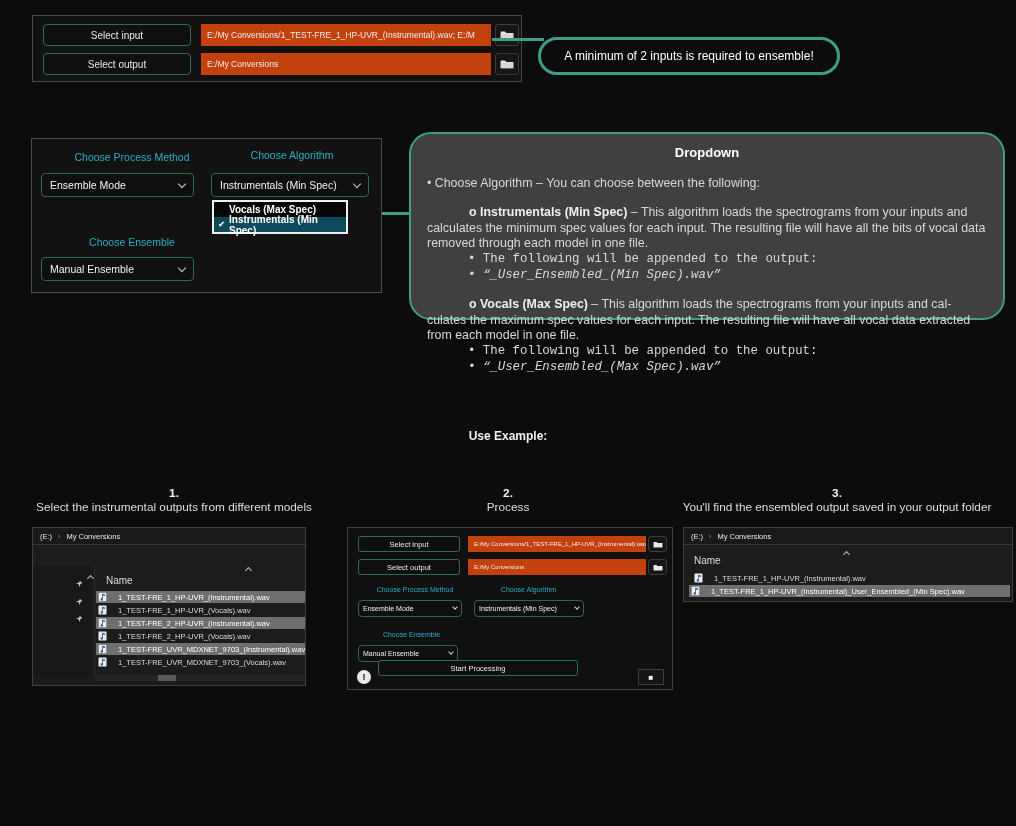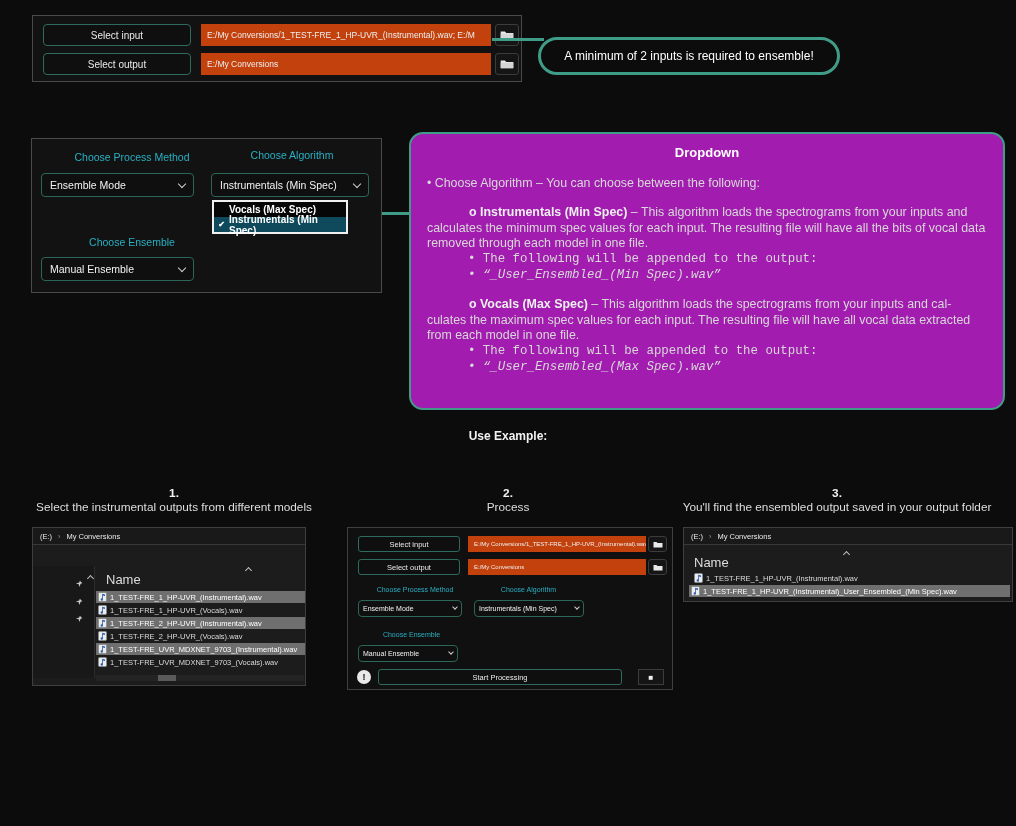--- a/index.html
+++ b/index.html
@@ -40,22 +40,22 @@
   #settings-panel{left:31px;top:138px;width:351px;height:155px;}
   #settings-panel .lbl{font-size:10.5px;text-align:center;}
   #settings-panel .dd{font-size:10.5px;height:24px;}
   #algo-menu{left:180px;top:61px;width:136px;background:#060606;border:2px solid #f0f0f0;z-index:4;}
   .menu-item{display:flex;align-items:center;height:15px;font-size:10px;font-weight:700;color:#fff;cursor:pointer;}
   .menu-item .check{width:15px;text-align:center;font-size:8px;flex:none;}
   .menu-item.sel{background:#0e4a5c;}
   #connector-2{left:382px;top:212px;width:29px;height:3px;}
 
   
-  #info-box{left:409px;top:132px;width:596px;height:278px;border:2.5px solid #3f9d87;
-            border-radius:14px;background:#a21caf;padding:11px 16px 0 16px;
+  #info-box{left:409px;top:132px;width:596px;height:188px;border:2.5px solid #3f9d87;
+            border-radius:22px;background:#404040;padding:11px 16px 0 16px;
             font-size:12.4px;line-height:15.6px;color:#d8d8d8;}
   #info-box .title{text-align:center;font-weight:700;font-size:13px;color:#fff;}
   #info-box .intro{margin-top:15px;}
   #info-box .para{margin-top:14px;text-indent:42px;}
   #info-box .sub{margin-left:41px;font-family:Liberation Mono, monospace;}
   #info-box .it{font-style:italic;}
   #info-box b{color:#efefef;}
 
   
   #use-example{left:0;top:429px;width:1016px;text-align:center;font-size:12px;line-height:14.5px;}
@@ -64,22 +64,22 @@
   .step-head .n{font-weight:700;color:#f2f2f2;}
   #step-head-1{left:6px;top:486px;width:336px;}
   #step-head-2{left:388px;top:486px;width:240px;}
   #step-head-3{left:658px;top:486px;width:358px;}
 
   
   .explorer{background:#1d1c1c;border:1px solid #3f3f3f;}
   .crumb{height:17px;border-bottom:1px solid #383838;background:#1a1919;display:flex;
          align-items:center;gap:6px;padding-left:7px;font-size:7.5px;color:#eaeaea;}
   .crumb .sep{color:#9a9a9a;font-size:7px;}
-  .name-hdr{font-size:13px;color:#dedede;}
-  .file-row{display:inline-flex;align-items:center;gap:3px;height:12px;padding:0 5px 0 2px;
+  .name-hdr{font-size:10px;color:#dedede;}
+  .file-row{display:inline-flex;align-items:center;gap:11px;height:12px;padding:0 5px 0 2px;
             font-size:7.5px;color:#dcdcdc;white-space:nowrap;cursor:pointer;}
   .file-row.sel{background:#6f6f6f;color:#fff;}
   .file-ic{flex:none;display:inline-flex;}
 
   #explorer-1{left:32px;top:527px;width:274px;height:159px;}
   #exp1-side{left:0;top:38px;width:62px;height:112px;background:#191818;border-right:1px solid #2c2c2c;}
   #exp1-list{left:63px;top:38px;width:209px;}
   #exp1-rows{display:flex;flex-direction:column;gap:1px;margin-top:3px;}
   .hscroll{background:#242424;height:6px;}
   .hthumb{background:#5a5a5a;height:6px;width:18px;}
@@ -320,21 +320,21 @@
       <span class="chev-dn"></span>
     </div>
 
     <div class="abs lbl cyan" style="left:16px;top:103px;width:95px;">Choose Ensemble</div>
     <div class="abs dd" style="left:10px;top:117px;width:100px;">
       <span>Manual Ensemble</span>
       <span class="chev-dn"></span>
     </div>
 
     <div class="abs info-circle" style="left:9px;top:142px;">!</div>
-    <button class="abs teal-btn" style="left:30px;top:141px;width:244px;height:16px;font-size:7.5px;">Start Processing</button>
+    <button class="abs teal-btn" style="left:30px;top:132px;width:200px;height:16px;font-size:7.5px;">Start Processing</button>
     <button class="abs stop-btn" style="left:290px;top:141px;width:26px;height:16px;">
       <span>■</span>
     </button>
   </div>
 
   <div class="abs explorer" id="explorer-3">
     <div class="crumb">
       <span>(E:)</span>
       <span class="sep">›</span>
       <span>My Conversions</span>

